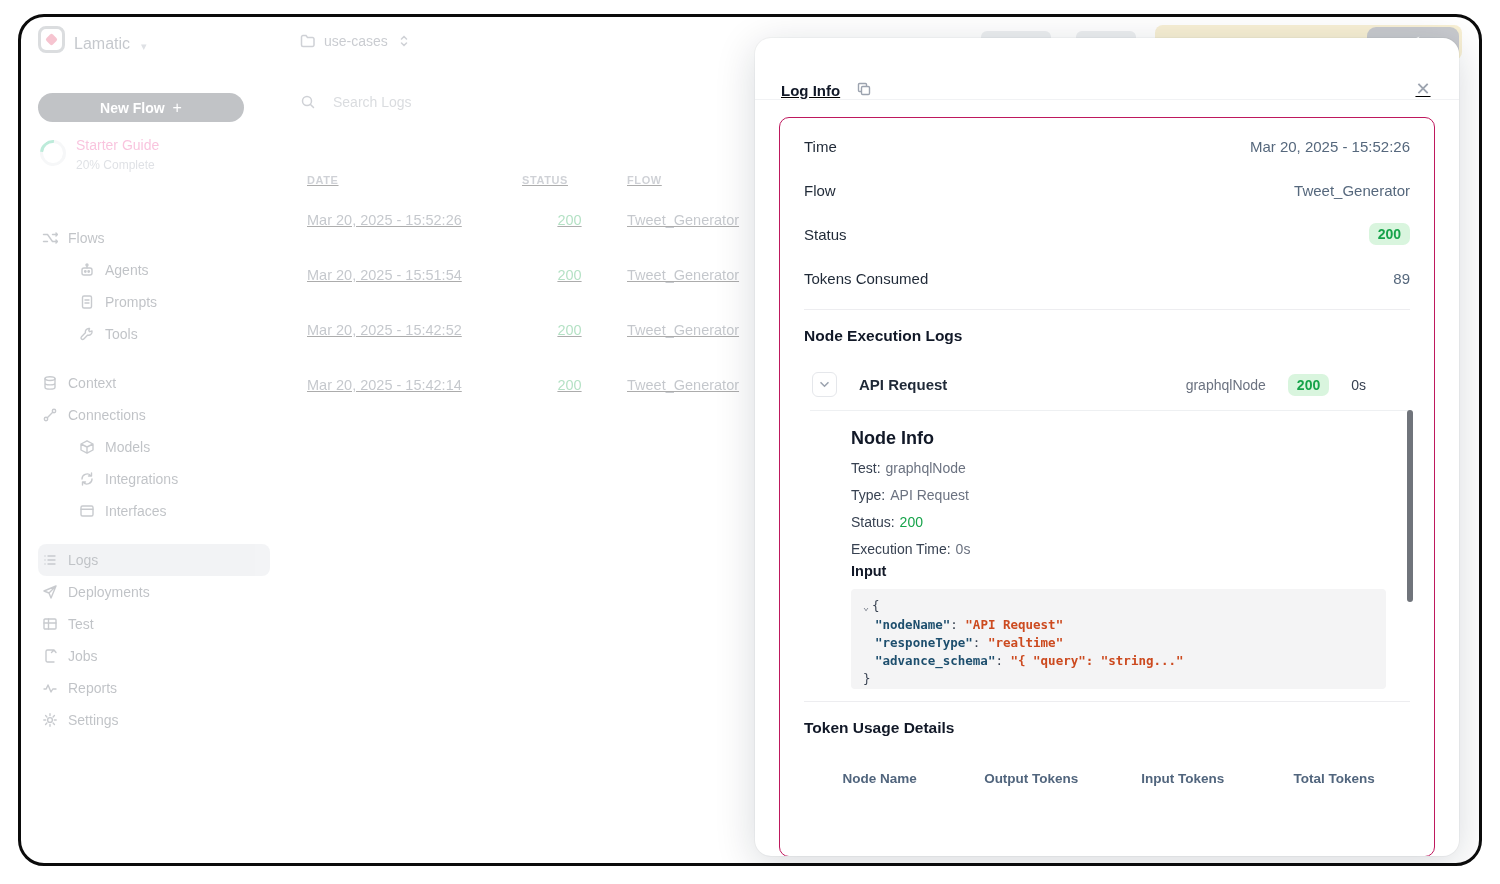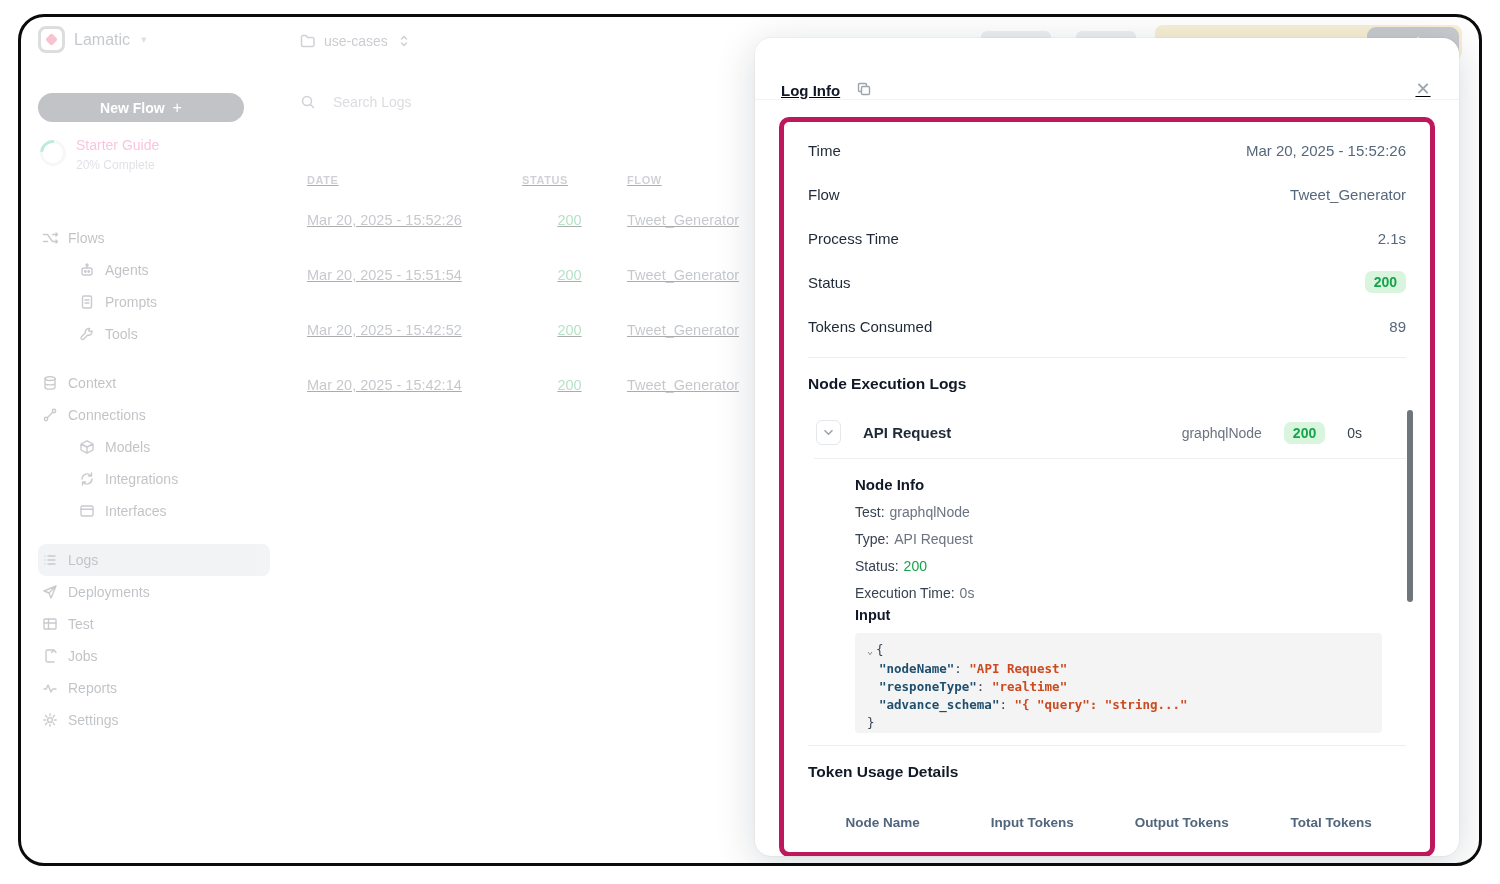--- a/index.html
+++ b/index.html
@@ -5,21 +5,21 @@
   * { margin:0; padding:0; box-sizing:border-box; }
   html,body { width:1500px; height:884px; background:#fff; font-family:"Liberation Sans", sans-serif; overflow:hidden; }
 
   .frame { position:absolute; left:18px; top:14px; width:1464px; height:852px;
            border:3px solid #0b0b0b; border-radius:26px; background:#fff; overflow:hidden; }
   .app { position:absolute; inset:0; }
 
   
   .backdrop { position:absolute; inset:0; opacity:.32; }
 
-  .logo-row { position:absolute; left:17px; top:9px; display:flex; align-items:center; gap:9px; }
+  .logo-row { position:absolute; left:17px; top:9px; display:flex; align-items:flex-end; gap:9px; }
   .logo-box { width:27px; height:27px; border:3px solid #8f959d; border-radius:8px; display:flex; align-items:center; justify-content:center; background:#fff; }
   .logo-gem { width:9px; height:9px; background:#e24a6c; border-radius:2px; transform:rotate(45deg); }
   .brand-name { font-size:16px; color:#4b5563; font-weight:500; }
   .brand-caret { color:#9ca3af; font-size:11px; margin-left:2px; }
 
   .new-flow-btn { position:absolute; left:17px; top:76px; width:206px; height:29px; background:#3f4550; border-radius:15px;
                   color:#fff; font-size:14px; font-weight:600; display:flex; align-items:center; justify-content:center; gap:8px; }
   .plus-glyph { font-size:16px; font-weight:400; }
 
   .starter { position:absolute; left:19px; top:120px; display:flex; gap:10px; align-items:flex-start; }
@@ -60,39 +60,39 @@
   
   .modal { position:absolute; left:734px; top:21px; width:704px; height:818px; background:#fff; border-radius:16px;
            box-shadow:0 8px 40px rgba(15,23,42,.16), 0 0 0 1px rgba(15,23,42,.03); overflow:hidden; }
   .modal-head { height:62px; display:flex; align-items:flex-end; padding:0 26px; border-bottom:1px solid #f1f2f4;text-decoration:underline; }
   .modal-title { font-size:15px; font-weight:700; color:#111827; }
   .copy-btn { margin-left:16px; width:18px; height:18px; color:#9ca3af; cursor:pointer; }
   .copy-btn svg { width:16px; height:16px; stroke:currentColor; fill:none; stroke-width:1.4; }
   .close-btn { margin-left:auto; width:20px; height:20px; color:#9ca3af; font-size:18px; line-height:20px; text-align:center; cursor:pointer; }
 
   .modal-body { padding:17px 24px 0 24px; }
-  .info-card { border:5px solid #be185d; border-radius:10px; padding:6px 24px 24px 24px; height:740px; }
+  .info-card { border:1px solid #be185d; border-radius:10px; padding:6px 24px 24px 24px; height:740px; }
   .info-row { height:44px; display:flex; align-items:center; justify-content:space-between; }
   .info-label { font-size:15px; color:#1f2937; }
   .info-value { font-size:15px; color:#56687d; }
   .badge { background:#d9f5de; color:#16a34a; font-size:14px; font-weight:600; padding:3px 9px; border-radius:7px; }
   .hr { border:none; border-top:1px solid #ededf0; margin:9px 0 0 0; }
   .section-h { font-size:15.5px; font-weight:700; color:#111827; margin-top:17px; }
 
   .node-row { margin-top:27px; display:flex; align-items:center; }
   .chev-btn { width:25px; height:25px; border:1px solid #e5e7eb; border-radius:6px; display:flex; align-items:center; justify-content:center; color:#9ca3af; margin-left:8px; }
   .chev-btn svg { width:11px; height:11px; stroke:currentColor; fill:none; stroke-width:1.6; stroke-linecap:round; }
   .node-title { font-size:15px; font-weight:600; color:#1f2937; margin-left:22px; }
   .node-right { margin-left:auto; display:flex; align-items:center; gap:22px; margin-right:44px; }
   .node-tag { font-size:14px; color:#6b7280; }
   .node-time { font-size:14px; color:#374151; }
   .node-divider { border:none; border-top:1px solid #eef0f2; margin:13px 0 0 6px; }
 
   .node-detail { margin-left:47px; margin-right:24px; }
-  .nd-h { font-size:15px; font-weight:700; color:#111827; margin-top:17px; }
+  .nd-h { font-size:18px; font-weight:700; color:#111827; margin-top:17px; }
   .nd-line { font-size:14px; color:#374151; margin-top:11px; }
   .nd-line .val { color:#6b7280; margin-left:5px; }
   .nd-line .val.green { color:#16a34a; }
   .input-h { font-size:14.5px; font-weight:700; color:#111827; margin-top:6px; }
 
   .code-block { margin-top:10px; background:#f4f4f5; border-radius:4px; padding:8px 12px; height:100px;
                 font-family:"DejaVu Sans Mono", monospace; font-size:12.5px; line-height:18px; color:#374151; }
   .code-line { white-space:pre; }
   .code-caret { color:#6b7280; font-size:10px; margin-right:3px; }
   .ck { color:#1e4f6e; font-weight:700; }
@@ -341,24 +341,20 @@
     <div class="modal-body">
       <div class="info-card">
 
         <div class="info-row">
           <span class="info-label">Time</span>
           <span class="info-value">Mar 20, 2025 - 15:52:26</span>
         </div>
         <div class="info-row">
           <span class="info-label">Flow</span>
           <span class="info-value">Tweet_Generator</span>
-        </div>
-        <div class="info-row">
-          <span class="info-label">Process Time</span>
-          <span class="info-value">2.1s</span>
         </div>
         <div class="info-row">
           <span class="info-label">Status</span>
           <span class="badge">200</span>
         </div>
         <div class="info-row">
           <span class="info-label">Tokens Consumed</span>
           <span class="info-value">89</span>
         </div>
 
@@ -403,22 +399,22 @@
             <div class="code-line code-indent"><span class="ck">"advance_schema"</span><span class="cpunc">:</span><span> </span><span class="cv">"{ "query": "string..."</span></div>
             <div class="code-line"><span class="cpunc">}</span></div>
           </div>
         </div>
 
         <hr class="hr" style="margin-top:12px;">
         <div class="section-h">Token Usage Details</div>
 
         <div class="tu-table">
           <span class="tu-th">Node Name</span>
+          <span class="tu-th">Output Tokens</span>
           <span class="tu-th">Input Tokens</span>
-          <span class="tu-th">Output Tokens</span>
           <span class="tu-th">Total Tokens</span>
         </div>
       </div>
     </div>
 
     <div class="mscrollbar"></div>
   </div>
 
 </div>
 </div>

